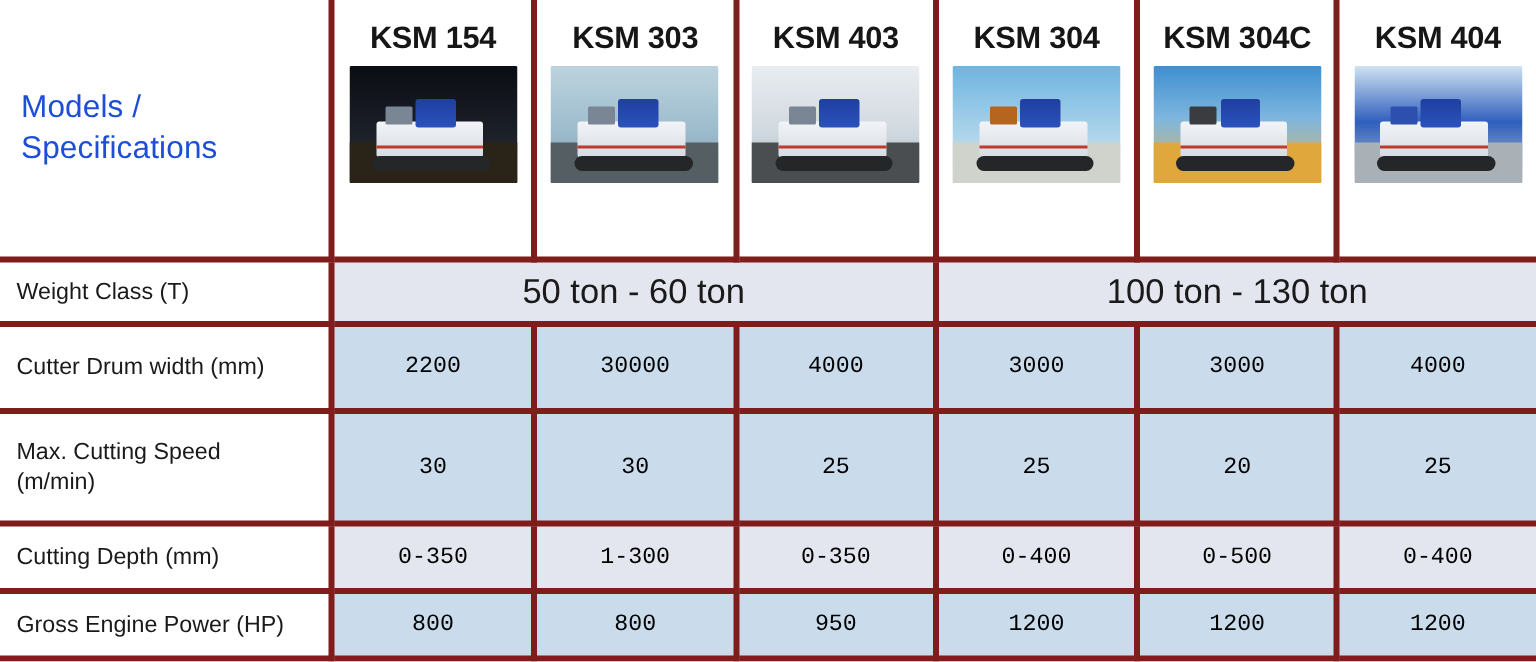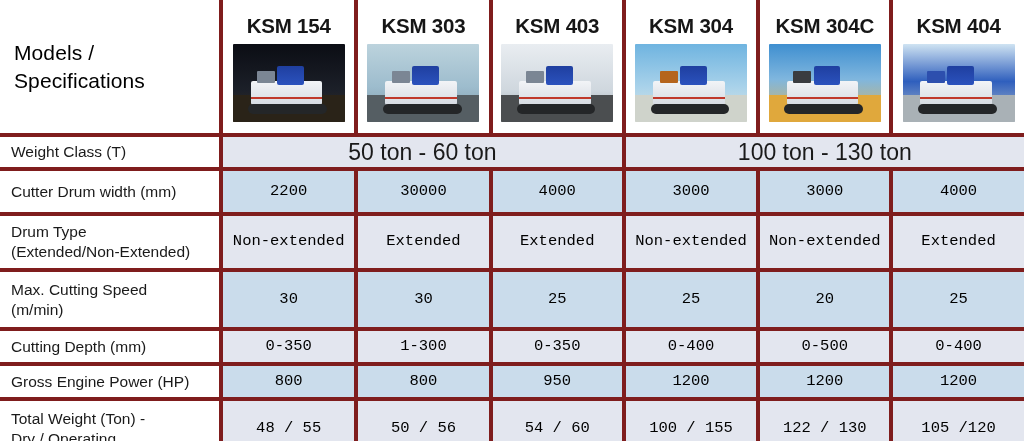--- a/index.html
+++ b/index.html
@@ -39,21 +39,21 @@
 
   td.label-header {
     background: #ffffff;
     border-top: none;
     border-left: none;
     padding: 0 0 0 14px;
     text-align: left;
   }
   .label-header-text {
     font-size: 21px;
-    color: #000000;
+    color: #1d4ed8;
     line-height: 1.3;
     font-weight: 400;
     letter-spacing: 0.1px;
   }
 
   td.model-header {
     background: #ffffff;
     border-top: none;
     vertical-align: top;
     text-align: center;
@@ -285,32 +285,20 @@
     <tr class="r-drumw tint-b">
       <td class="row-label">Cutter Drum width (mm)</td>
       <td class="val">2200</td>
       <td class="val">30000</td>
       <td class="val">4000</td>
       <td class="val">3000</td>
       <td class="val">3000</td>
       <td class="val last">4000</td>
     </tr>
 
-    <tr class="r-drumt tint-a">
-      <td class="row-label">
-        <div>Drum Type</div>
-        <div>(Extended/Non-Extended)</div>
-      </td>
-      <td class="val">Non-extended</td>
-      <td class="val">Extended</td>
-      <td class="val">Extended</td>
-      <td class="val">Non-extended</td>
-      <td class="val">Non-extended</td>
-      <td class="val last">Extended</td>
-    </tr>
 
     <tr class="r-speed tint-b">
       <td class="row-label">
         <div>Max. Cutting Speed</div>
         <div>(m/min)</div>
       </td>
       <td class="val">30</td>
       <td class="val">30</td>
       <td class="val">25</td>
       <td class="val">25</td>
@@ -331,27 +319,15 @@
     <tr class="r-power tint-b">
       <td class="row-label">Gross Engine Power (HP)</td>
       <td class="val">800</td>
       <td class="val">800</td>
       <td class="val">950</td>
       <td class="val">1200</td>
       <td class="val">1200</td>
       <td class="val last">1200</td>
     </tr>
 
-    <tr class="r-total tint-a">
-      <td class="row-label">
-        <div>Total Weight (Ton) -</div>
-        <div>Dry / Operating</div>
-      </td>
-      <td class="val">48 / 55</td>
-      <td class="val">50 / 56</td>
-      <td class="val">54 / 60</td>
-      <td class="val">100 / 155</td>
-      <td class="val">122 / 130</td>
-      <td class="val last">105 /120</td>
-    </tr>
 
   </tbody>
 </table>
 
 </body></html>

